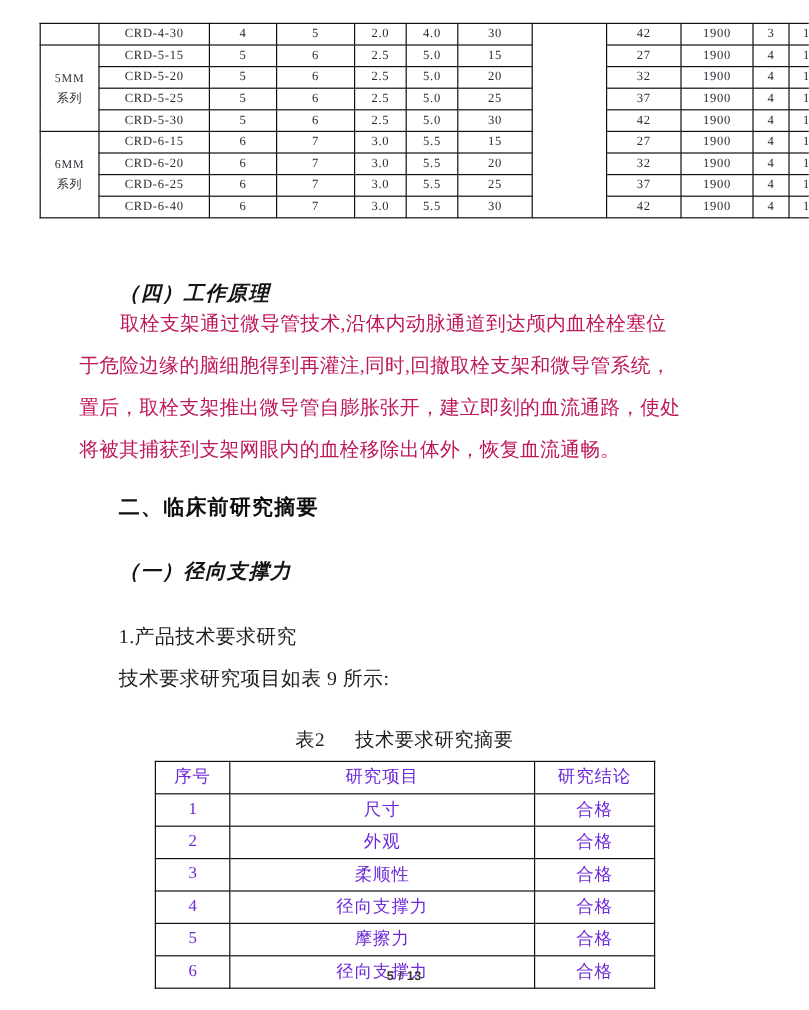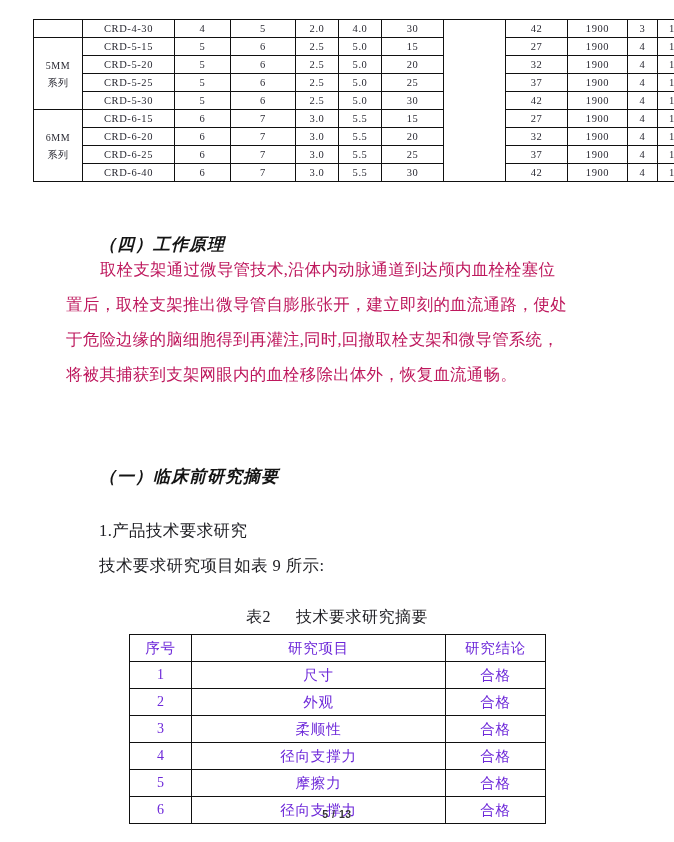--- a/index.html
+++ b/index.html
@@ -293,27 +293,28 @@
             <td>1</td>
           </tr>
         </tbody>
     </table>
   </div>
 
   <div class="heading-kai" style="left:99px; top:189px;margin-top:44px;">（四）工作原理</div>
 
   <div class="body-par" style="top:252px;">
     <div><span class="indent"></span><span>取栓支架通过微导管技术,沿体内动脉通道到达颅内血栓栓塞位</span></div>
+    <div>于危险边缘的脑细胞得到再灌注,同时,回撤取栓支架和微导管系统，</div>
     <div>置后，取栓支架推出微导管自膨胀张开，建立即刻的血流通路，使处</div>
-    <div>于危险边缘的脑细胞得到再灌注,同时,回撤取栓支架和微导管系统，</div>
     <div>将被其捕获到支架网眼内的血栓移除出体外，恢复血流通畅。</div>
   </div>
 
-
-  <div class="heading-kai" style="left:99px; top:465px;">（一）临床前研究摘要</div>
+  <div class="heading-hei" style="left:99px; top:410px;">二、临床前研究摘要</div>
+
+  <div class="heading-kai" style="left:99px; top:465px;">（一）径向支撑力</div>
 
   <div class="plain-line" style="left:99px; top:520px;">1.产品技术要求研究</div>
 
   <div class="plain-line" style="left:99px; top:555px;">技术要求研究项目如表 9 所示:</div>
 
   <div class="table-caption">
     <span>表2</span>
     <span class="gap"></span>
     <span>技术要求研究摘要</span>
   </div>

